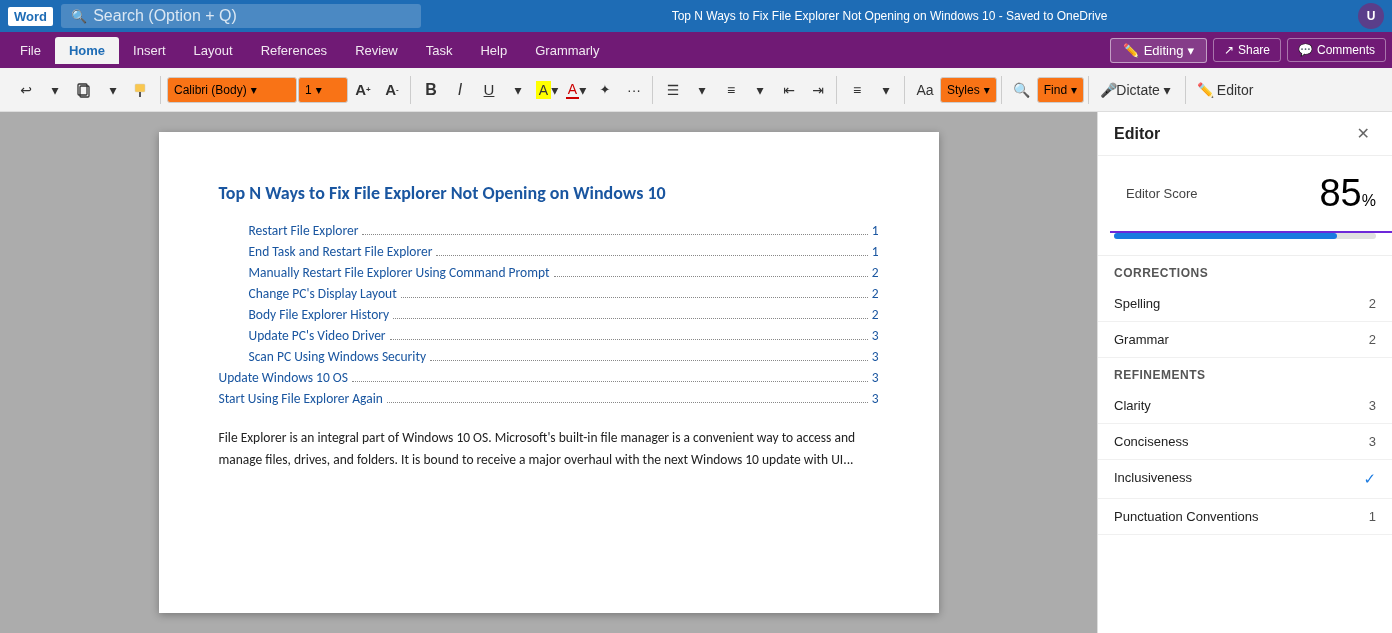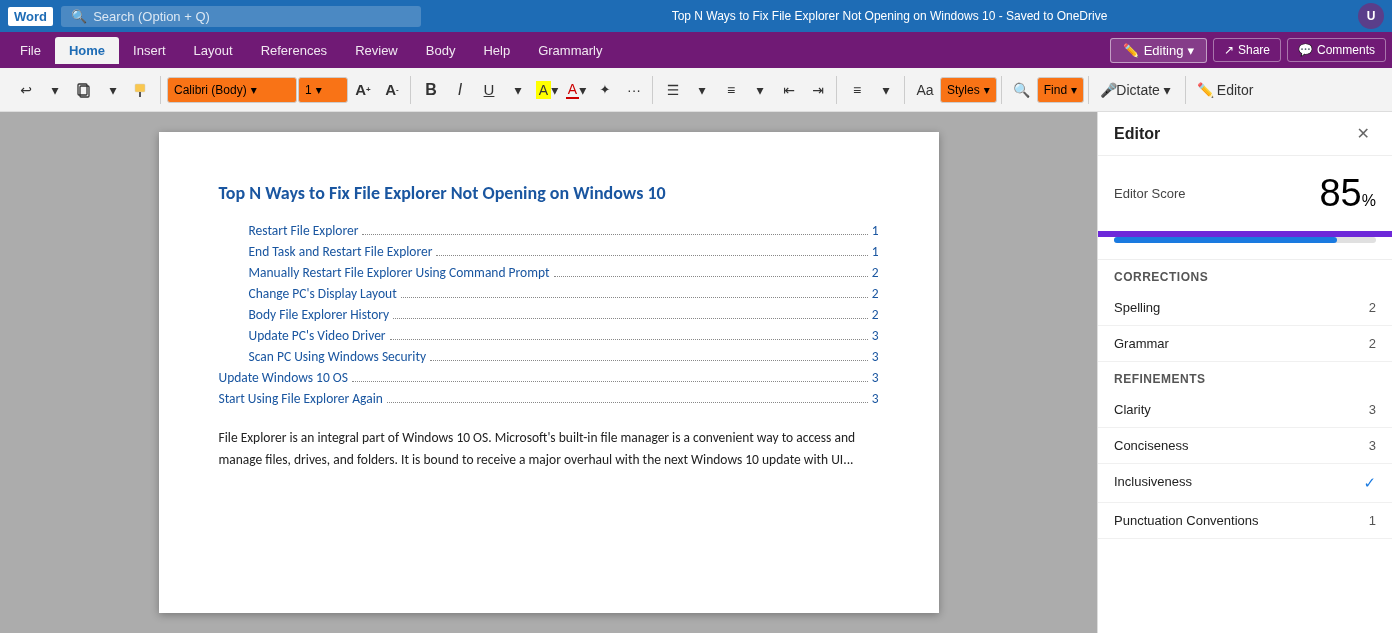--- a/index.html
+++ b/index.html
@@ -35,21 +35,21 @@
       background: rgba(255,255,255,0.2);
       border-radius: 3px;
       padding: 3px 10px;
       gap: 6px;
       width: 360px;
     }
     .title-bar-search input {
       background: transparent;
       border: none;
       color: white;
-      font-size: 13px;
+      font-size: 16px;
       outline: none;
       width: 300px;
     }
     .title-bar-search input::placeholder { color: rgba(255,255,255,0.8); }
     .avatar-circle {
       width: 26px; height: 26px;
       border-radius: 50%;
       background: #5a3e8a;
       display: flex; align-items: center; justify-content: center;
       color: white; font-size: 12px; font-weight: bold;
@@ -220,24 +220,25 @@
       cursor: pointer;
       color: #666;
       font-size: 16px;
       padding: 2px 6px;
       border-radius: 3px;
     }
 
     
     .score-section {
       padding: 16px;
-      border-bottom: 6px solid #6d28d9;
+      border-bottom: 2px solid #6d28d9;
       display: flex;
       align-items: center;
       justify-content: space-between;
+      margin-left: 12px;
     }
     .score-label { font-size: 13px; color: #444; }
     .score-bar-container {
       padding: 0 16px 16px 16px;
       border-bottom: 1px solid #eee;
     }
     .score-bar-bg {
       background: #e0e0e0;
       border-radius: 4px;
       height: 6px;
@@ -305,21 +306,21 @@
   <div class="avatar-circle">U</div>
 </div>
 
 <div class="ribbon-tabs">
   <div class="ribbon-tab">File</div>
   <div class="ribbon-tab active">Home</div>
   <div class="ribbon-tab">Insert</div>
   <div class="ribbon-tab">Layout</div>
   <div class="ribbon-tab">References</div>
   <div class="ribbon-tab">Review</div>
-  <div class="ribbon-tab">Body</div>
+  <div class="ribbon-tab">Task</div>
   <div class="ribbon-tab">Help</div>
   <div class="ribbon-tab">Grammarly</div>
   <div class="ribbon-right">
     <div class="editing-btn">
       <span>✏️</span>
       <span>Editing</span>
       <span>▾</span>
     </div>
     <div class="ribbon-btn">
       <span>↗</span>

